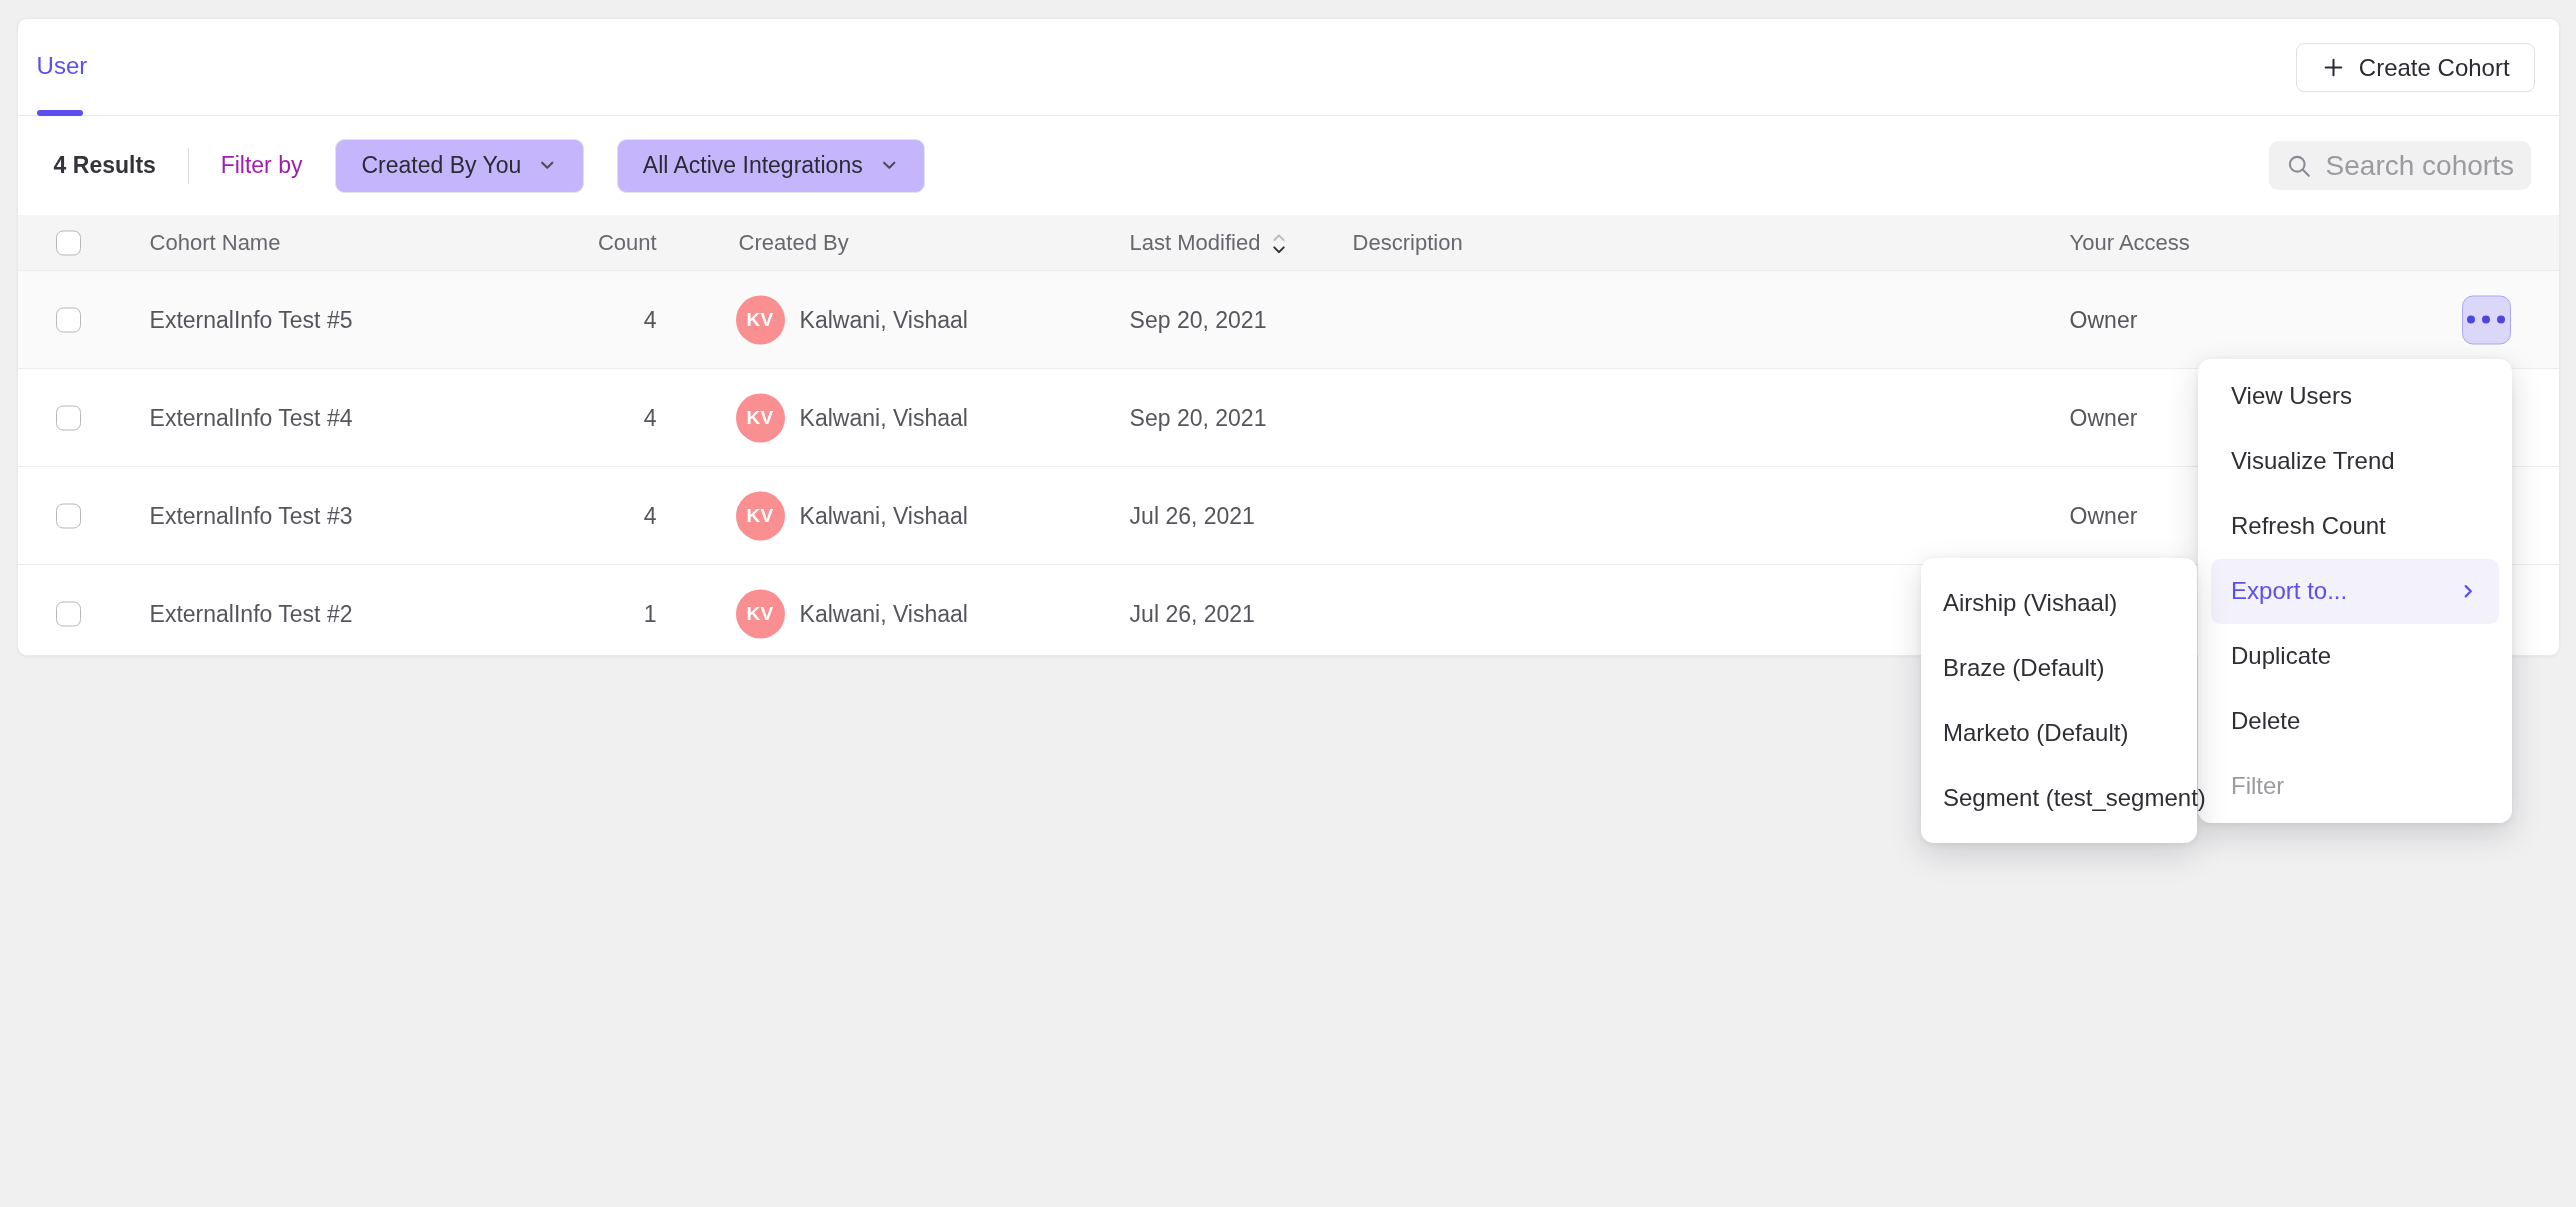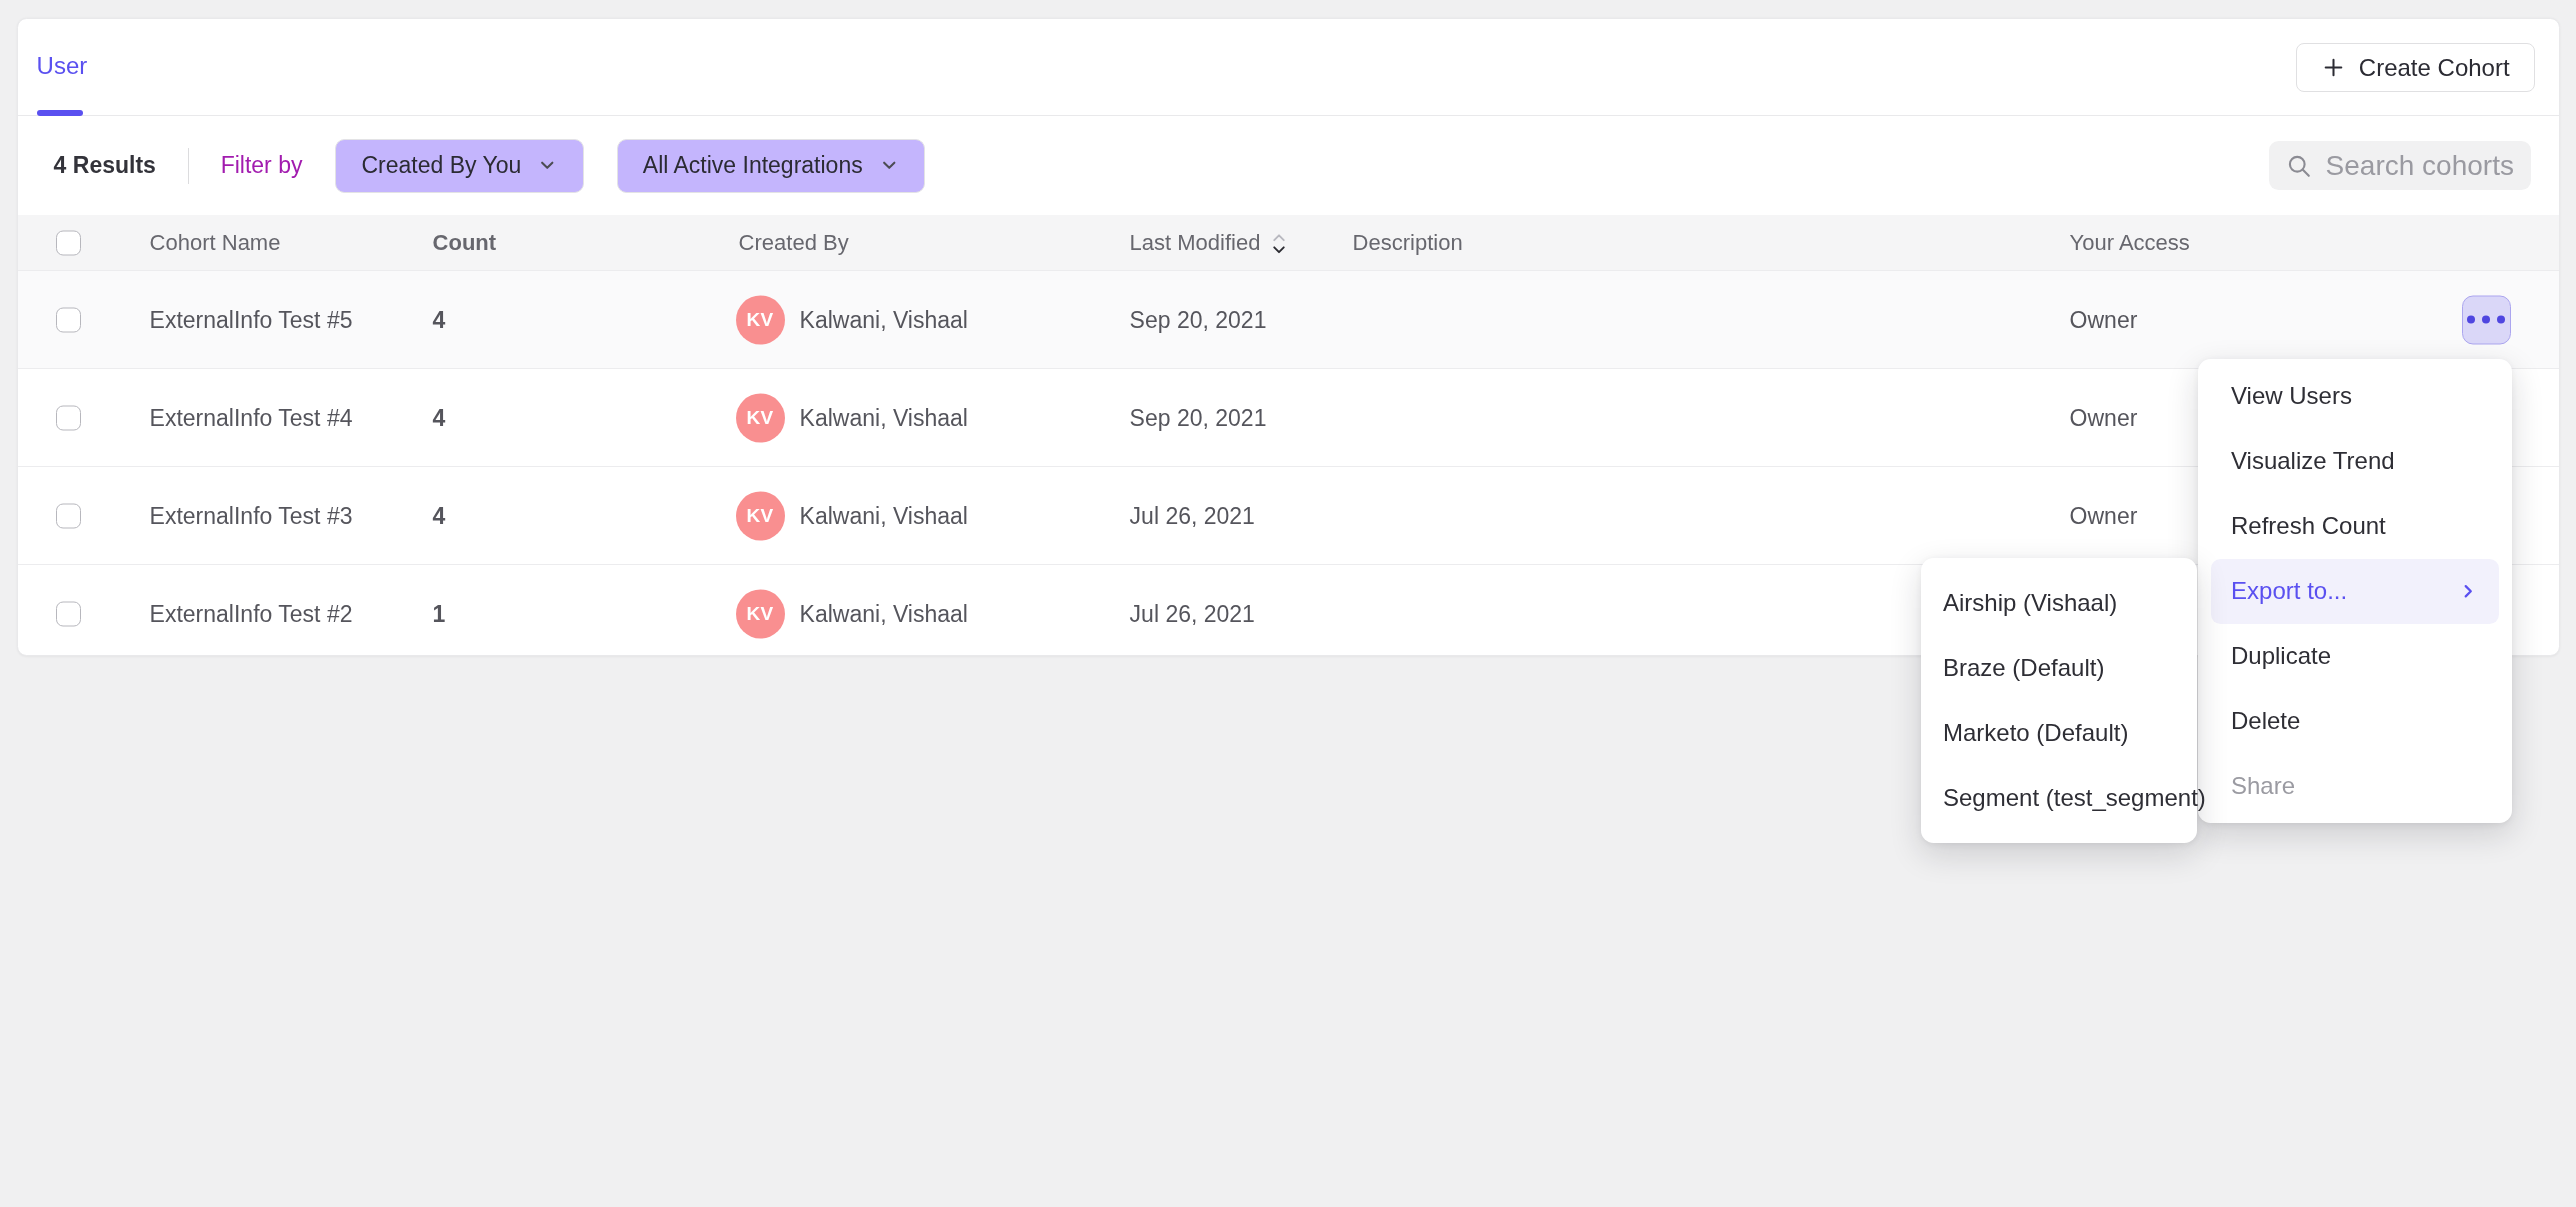--- a/index.html
+++ b/index.html
@@ -63,21 +63,21 @@
   }
   .thead .cell{position:absolute;top:50%;transform:translateY(-50%);white-space:nowrap;}
   .trow{position:relative;height:97px;border-top:0.8px solid #ececee;padding-left:19px;}
   .trow.hovered{background:#fafafb;}
   .trow .cell{
     position:absolute;top:50%;transform:translateY(-50%);
     font-size:23px;color:#55555c;white-space:nowrap;
   }
   .c-check{left:38px;}
   .c-name{left:132px;}
-  .c-count{left:415px;width:181px;font-weight:bold;}
+  .c-count{left:458px;width:181px;text-align:right;}
   .c-created{left:721px;}
   .c-creator-avatar{left:718px;}
   .c-creator-name{left:782px;}
   .c-modified{left:1112px;}
   .c-desc{left:1335px;}
   .c-access{left:2052px;}
   .c-actions{left:2444px;}
   .namelink{color:#5a50f0;cursor:pointer;}
   .countval{color:#45454c;}
   .checkbox{
@@ -257,21 +257,21 @@
   <div class="menu-item">Visualize Trend</div>
   <div class="menu-item">Refresh Count</div>
   <div class="menu-item highlight">
     <span>Export to...</span>
     <svg width="20.5" height="20.5" viewBox="0 0 24 24" fill="none" stroke="#5a50f0" stroke-width="2.6" stroke-linecap="round" stroke-linejoin="round">
         <polyline points="9 6 15 12 9 18"></polyline>
       </svg>
   </div>
   <div class="menu-item">Duplicate</div>
   <div class="menu-item">Delete</div>
-  <div class="menu-item disabled">Share</div>
+  <div class="menu-item disabled">Filter</div>
 </div>
 
 <div class="submenu">
   <div class="menu-item">Airship (Vishaal)</div>
   <div class="menu-item">Braze (Default)</div>
   <div class="menu-item">Marketo (Default)</div>
   <div class="menu-item">Segment (test_segment)</div>
 </div>
 
 

